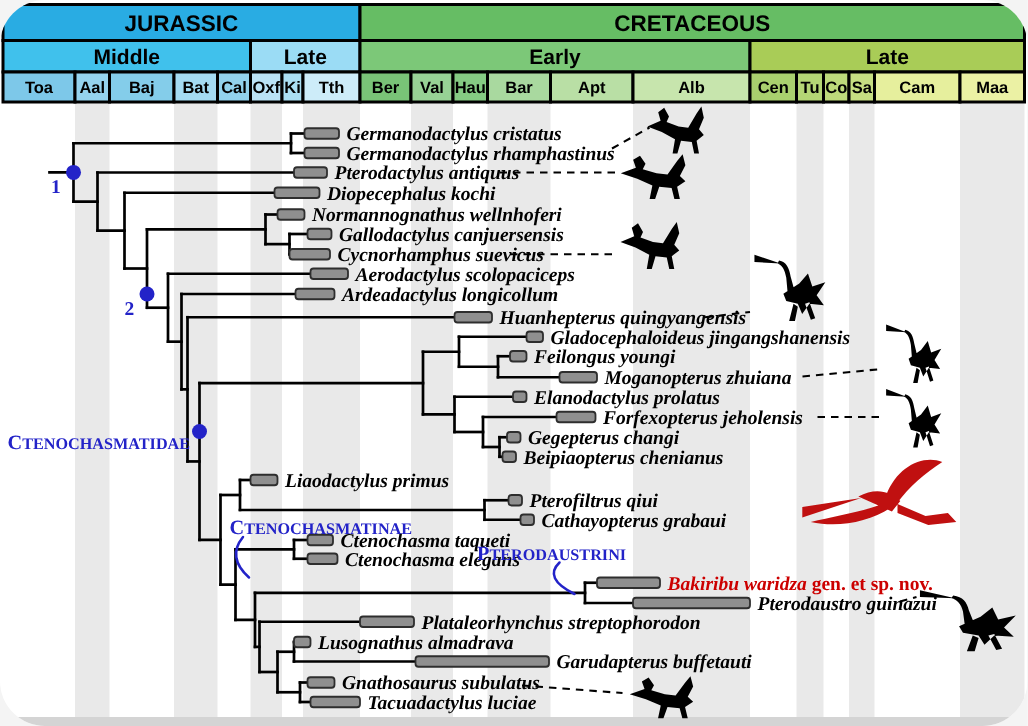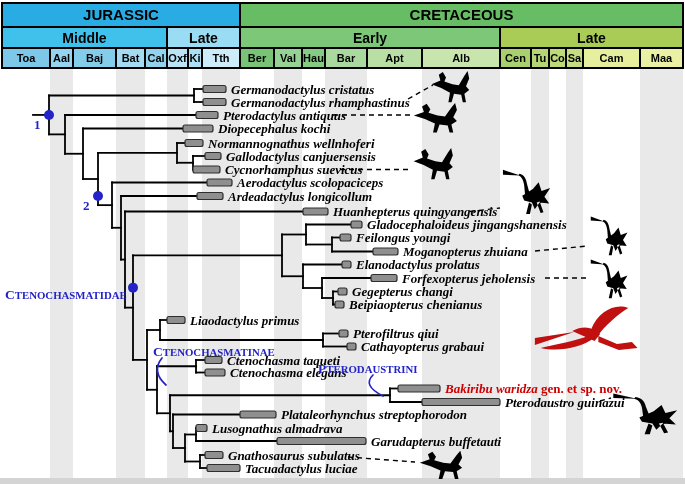--- a/index.html
+++ b/index.html
@@ -1,17 +1,17 @@
 <!DOCTYPE html>
 <html><head>
 <meta charset="utf-8">
 <style>
   html,body{margin:0;padding:0;background:#f4f4f4;}
   .fig{position:relative;width:685px;height:484px;background:#ffffff;overflow:hidden;
-       font-family:"Liberation Sans",sans-serif;}
+       font-family:"Liberation Sans",sans-serif;border-radius:30px;}
   svg text{user-select:none;}
   .hdr-period{font:bold 15px "Liberation Sans",sans-serif;}
   .hdr-epoch{font:bold 14px "Liberation Sans",sans-serif;}
   .hdr-stage{font:bold 11px "Liberation Sans",sans-serif;}
   .taxon{font:bold italic 13px "Liberation Serif",serif;}
   .clade{font:bold 11px "Liberation Serif",serif;}
   .nodenum{font:bold 13px "Liberation Serif",serif;}
 </style>
 </head>
 <body>

